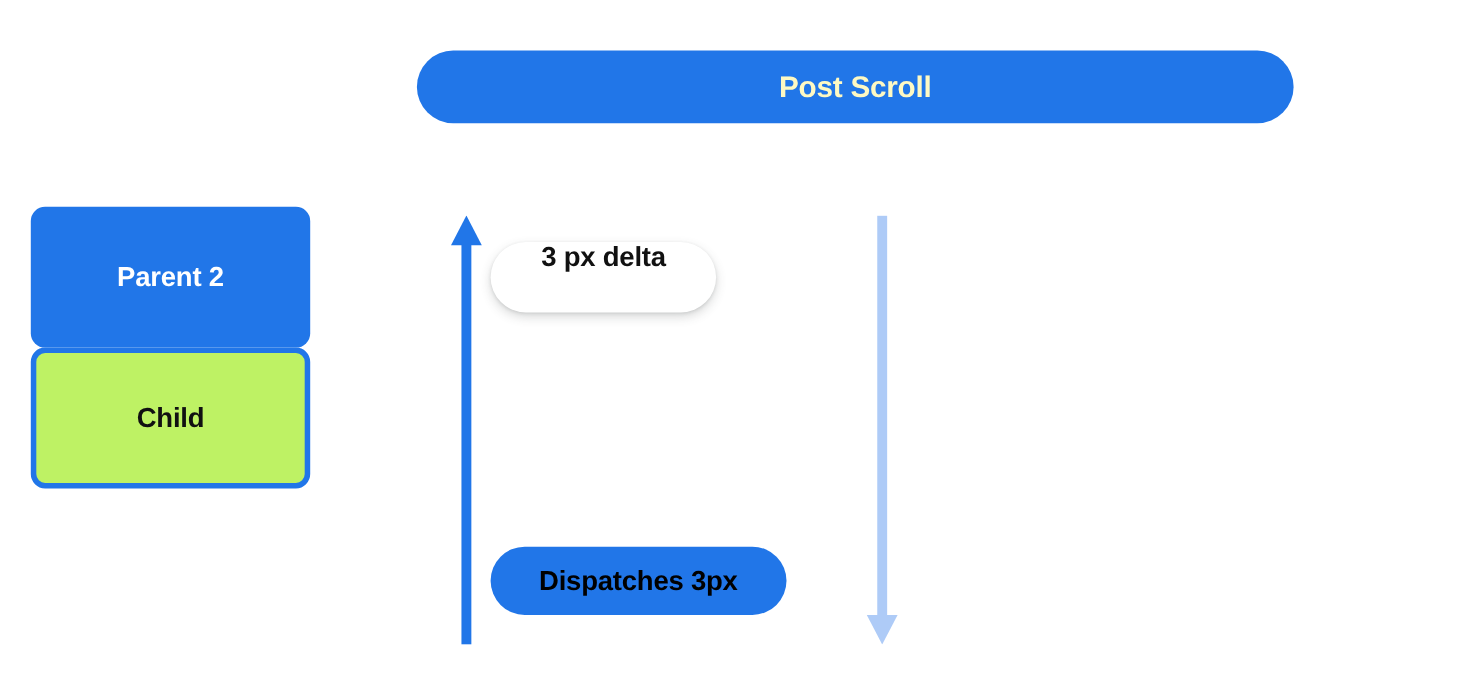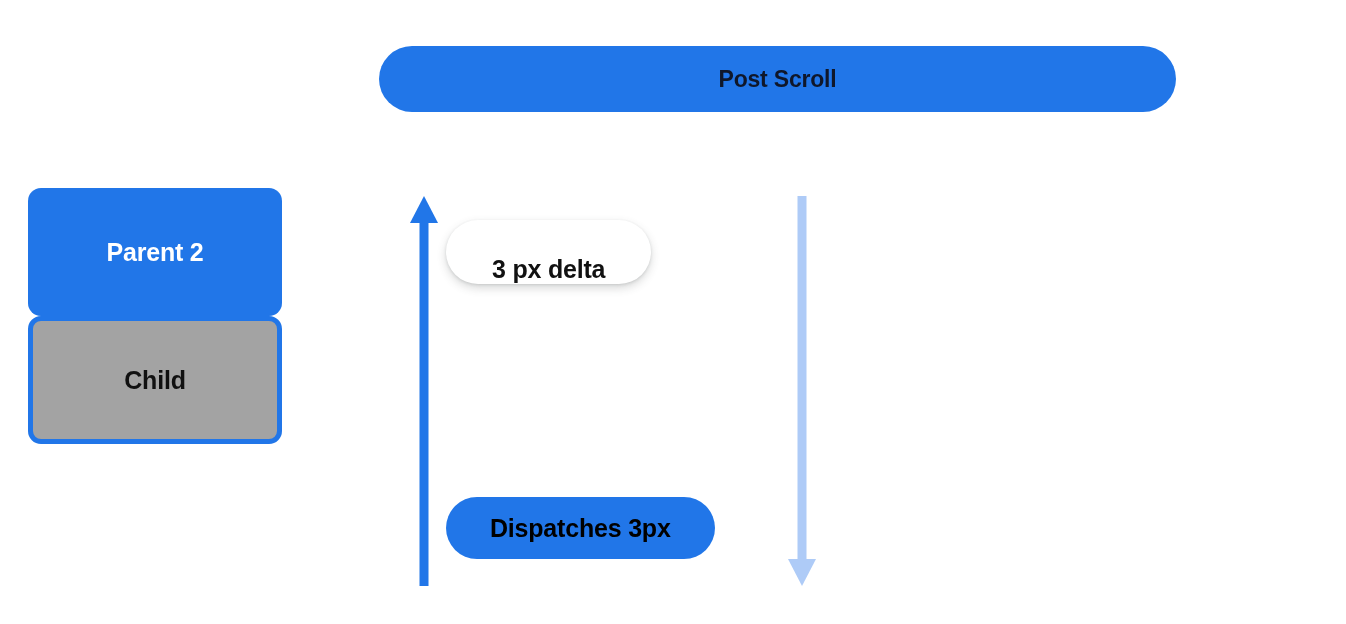--- a/index.html
+++ b/index.html
@@ -26,22 +26,22 @@
     top: 46px;
     width: 797px;
     height: 66px;
     background: #2176e8;
     border-radius: 33px;
     display: flex;
     align-items: center;
     justify-content: center;
   }
   .header-pill-label {
-    color: #0f172a;
-    font-size: 23px;
+    color: #fef9c3;
+    font-size: 27px;
     font-weight: bold;
     letter-spacing: -0.2px;
   }
 
   
   .box-stack {
     position: absolute;
     left: 28px;
     top: 188px;
     width: 254px;
@@ -56,21 +56,21 @@
     box-sizing: border-box;
   }
   .stack-box:last-child { margin-bottom: 0; }
   .stack-box.filled {
     background: #2176e8;
   }
   .stack-box.filled .stack-box-label {
     color: #ffffff;
   }
   .stack-box.outlined {
-    background: #a3a3a3;
+    background: #bef264;
     border: 5px solid #2176e8;
     align-items: center;
   }
   .stack-box.outlined .stack-box-label {
     color: #111111;
   }
   .stack-box-label {
     font-size: 25px;
     font-weight: bold;
     letter-spacing: -0.2px;
@@ -96,21 +96,21 @@
   
   .delta-pill {
     position: absolute;
     left: 446px;
     top: 220px;
     height: 64px;
     padding: 0 46px;
     background: #ffffff;
     border-radius: 32px;
     display: flex;
-    align-items: flex-end;
+    align-items: flex-start;
     justify-content: center;
     box-shadow: 0 4px 10px rgba(60,64,67,0.20), 0 1px 3px rgba(60,64,67,0.14);
   }
   .delta-pill-label {
     color: #111111;
     font-size: 25px;
     font-weight: bold;
     letter-spacing: -0.2px;
     white-space: nowrap;
   }

